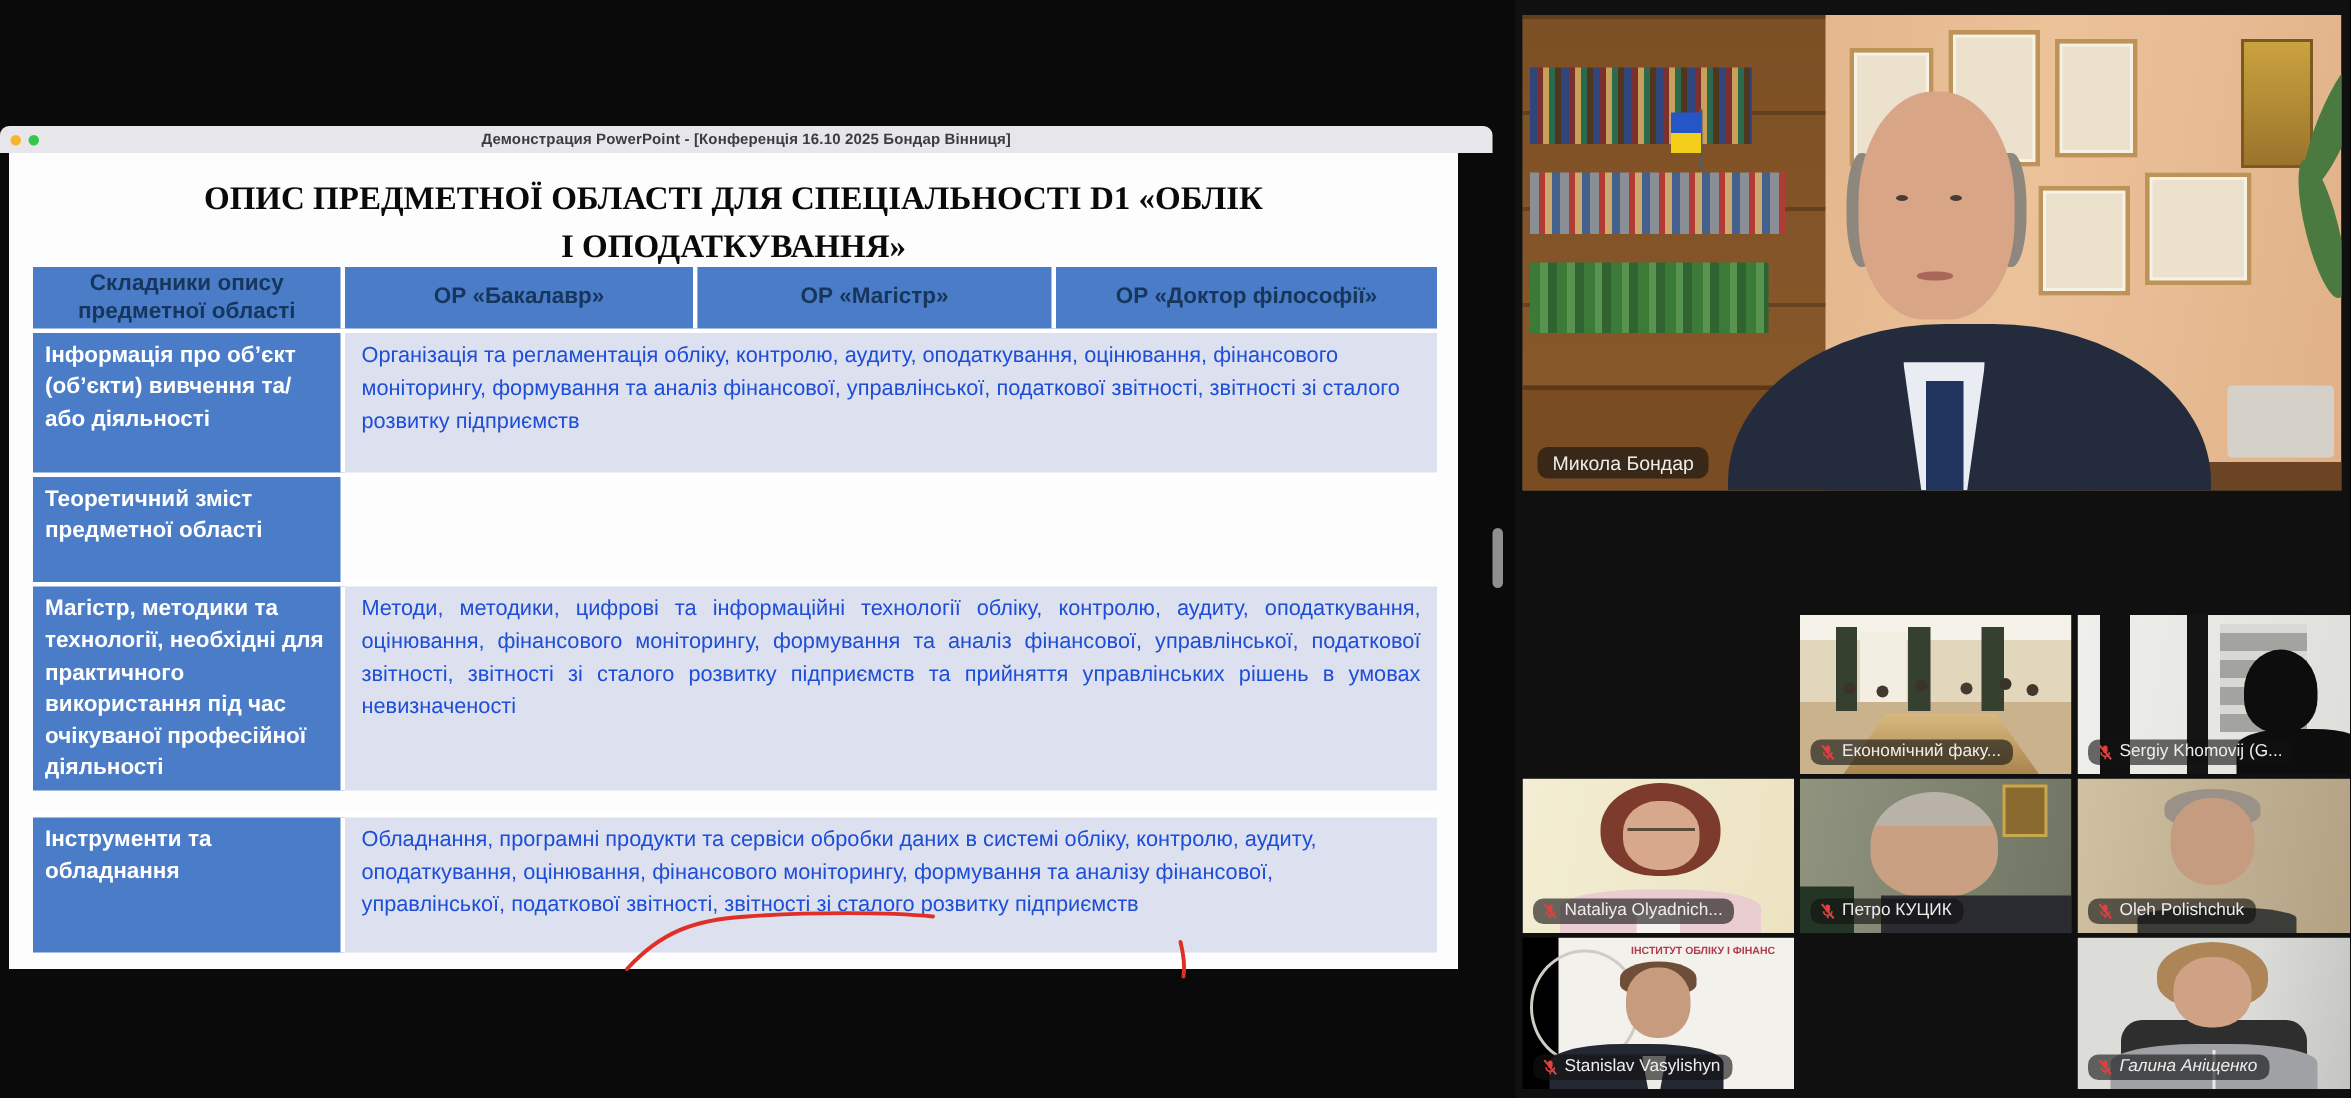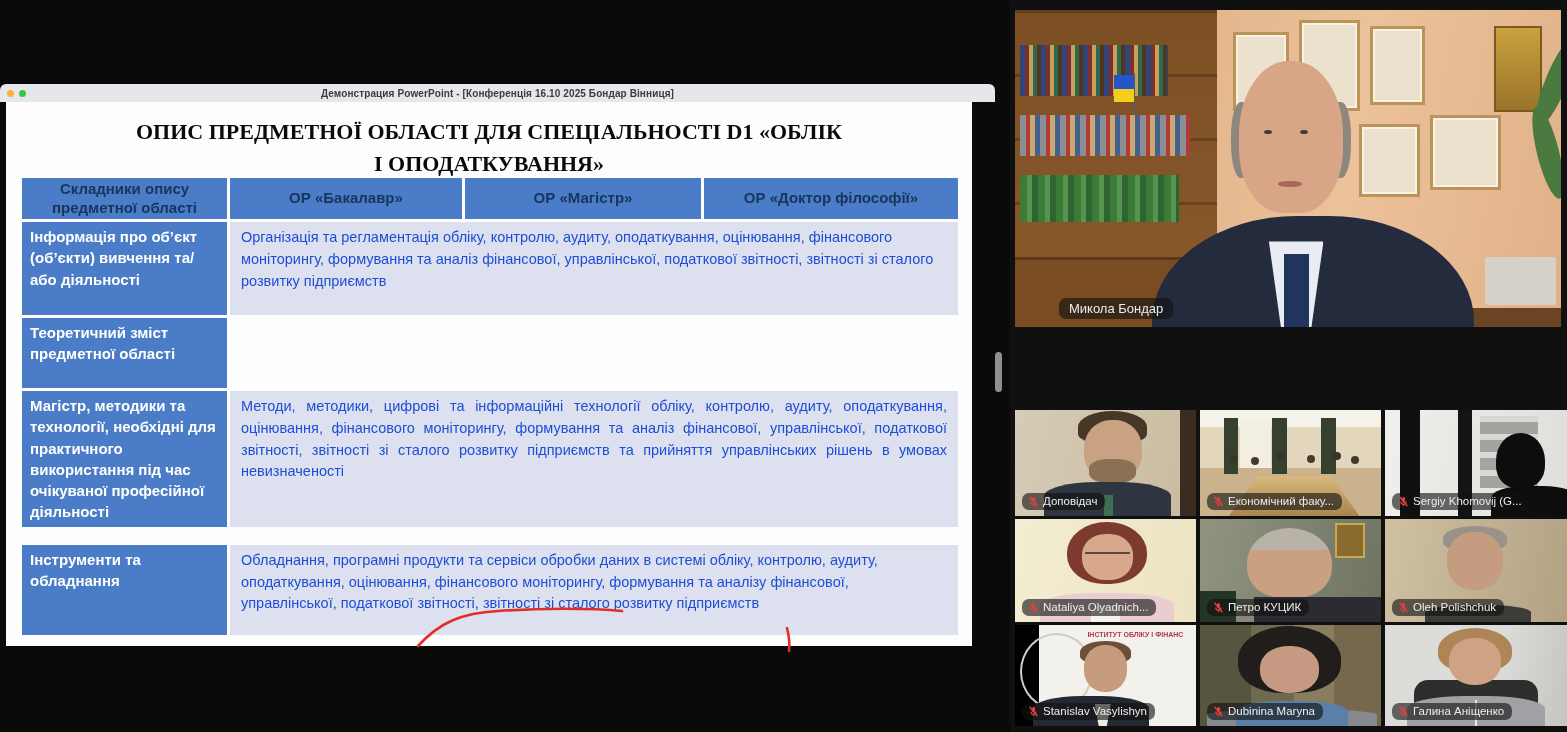--- a/index.html
+++ b/index.html
@@ -34,21 +34,21 @@
   .r1{min-height:93px;border-radius:20px;}.r2{min-height:70px;}.r3{min-height:128px;}.r4{min-height:90px;margin-top:15px;}
   .jst{text-align:justify;}
   .annot{position:absolute;left:0;top:0;width:1010px;height:732px;pointer-events:none;}
   .handle{position:absolute;left:995px;top:352px;width:7px;height:40px;border-radius:4px;background:#8f8f8f;}
   
   .people{position:absolute;left:1010px;top:0;width:557px;height:732px;background:#101010;}
   .tile{position:absolute;overflow:hidden;background:#000;}
   .pill{position:absolute;left:7px;bottom:6px;display:flex;align-items:center;gap:4px;
         background:rgba(18,18,18,.62);border-radius:7px;padding:2px 8px 3px 6px;max-width:88%;}
   .pill .nm{color:#ededed;font-size:11.5px;white-space:nowrap;overflow:hidden;}
-  .mainpill{left:10px;bottom:8px;padding:3px 10px;margin-left:34px;}
+  .mainpill{left:10px;bottom:8px;padding:3px 10px;}
   .mainpill .nm{font-size:13px;}
   .mic{flex:0 0 auto;display:block;}
   .sc{position:absolute;}
   
   #v0{left:5px;top:10px;width:546px;height:317px;}
   .v0wall{inset:0;background:linear-gradient(100deg,#d9a87c,#ecc29a 60%,#e0b189);}
   .v0shelf{left:0;top:0;bottom:0;width:37%;
      background:linear-gradient(#7c4f24,#8a5a2b),
      repeating-linear-gradient(180deg,rgba(0,0,0,.22) 0 3px,transparent 3px 64px);
      background-blend-mode:multiply;}
@@ -88,21 +88,21 @@
   .v0mouth{left:48.2%;top:54%;width:24px;height:6px;background:#a9675a;border-radius:45%;}
   
   #v1{left:5px;top:410px;width:181px;height:106px;}
   #v2{left:190px;top:410px;width:181px;height:106px;}
   #v3{left:375px;top:410px;width:182px;height:106px;}
   #v4{left:5px;top:519px;width:181px;height:103px;}
   #v5{left:190px;top:519px;width:181px;height:103px;}
   #v6{left:375px;top:519px;width:182px;height:103px;}
   #v7{left:5px;top:625px;width:181px;height:101px;}
   #v8{left:190px;top:625px;width:181px;height:101px;}
-  #v9{left:375px;top:625px;width:182px;height:101px;}
+  #v9{left:375px;top:625px;width:182px;height:101px;font-style:italic;}
   .v1bg{inset:0;background:linear-gradient(100deg,#d6cbb5,#c8bba1);}
   .v1door{right:0;top:0;bottom:0;width:9%;background:#3b2c1f;}
   .v1hair{left:35%;top:1%;width:38%;height:30%;background:#473726;border-radius:50% 50% 30% 30%;}
   .v1face{left:38%;top:9%;width:32%;height:58%;background:#c9a183;border-radius:46% 46% 44% 44%;}
   .v1beard{left:41%;top:46%;width:26%;height:23%;background:#8a7154;border-radius:40%;}
   .v1body{left:16%;right:14%;bottom:0;height:32%;background:#2e3440;border-radius:42% 42% 0 0;}
   .v1tie{left:49%;bottom:0;width:5%;height:20%;background:#3f6e52;}
   .v2bg{inset:0;background:linear-gradient(#f5f2ea 0 16%,#e2d6bd 16% 55%,#c9b28c 55% 100%);}
   .curt{top:8%;width:8%;height:52%;background:#35402f;}
   .cu1{left:13%;}.cu2{left:40%;}.cu3{left:67%;}
@@ -230,38 +230,20 @@
       <div class="sc v0hairL"></div>
       <div class="sc v0hairR"></div>
       <div class="sc v0head"></div>
       <div class="sc v0eyes"></div>
       <div class="sc v0mouth"></div>
       <div class="pill mainpill">
         <span class="nm">Микола Бондар</span>
       </div>
     </div>
 
-    <div class="tile" id="v1">
-      <div class="sc v1bg"></div>
-      <div class="sc v1door"></div>
-      <div class="sc v1hair"></div>
-      <div class="sc v1face"></div>
-      <div class="sc v1beard"></div>
-      <div class="sc v1body"></div>
-      <div class="sc v1tie"></div>
-      <div class="pill">
-        <svg class="mic" width="11" height="11" viewBox="0 0 14 14">
-            <rect x="5" y="1.2" width="4" height="6.6" rx="2" fill="#e04040"></rect>
-            <path d="M3.5 7a3.5 3.5 0 0 0 7 0" fill="none" stroke="#e04040" stroke-width="1.5"></path>
-            <path d="M7 10.5V13" stroke="#e04040" stroke-width="1.5"></path>
-            <path d="M2 1l10 12" stroke="#e04040" stroke-width="1.8"></path>
-          </svg>
-        <span class="nm">Доповідач</span>
-      </div>
-    </div>
 
     <div class="tile" id="v2">
       <div class="sc v2bg"></div>
       <div class="sc v2win"></div>
       <div class="sc curt cu1"></div>
       <div class="sc curt cu2"></div>
       <div class="sc curt cu3"></div>
       <div class="sc v2ppl"></div>
       <div class="sc v2tab"></div>
       <div class="pill">
@@ -356,36 +338,20 @@
         <svg class="mic" width="11" height="11" viewBox="0 0 14 14">
             <rect x="5" y="1.2" width="4" height="6.6" rx="2" fill="#e04040"></rect>
             <path d="M3.5 7a3.5 3.5 0 0 0 7 0" fill="none" stroke="#e04040" stroke-width="1.5"></path>
             <path d="M7 10.5V13" stroke="#e04040" stroke-width="1.5"></path>
             <path d="M2 1l10 12" stroke="#e04040" stroke-width="1.8"></path>
           </svg>
         <span class="nm">Stanislav Vasylishyn</span>
       </div>
     </div>
 
-    <div class="tile" id="v8">
-      <div class="sc v8bg"></div>
-      <div class="sc v8sh"></div>
-      <div class="sc v8hair"></div>
-      <div class="sc v8face"></div>
-      <div class="sc v8scarf"></div>
-      <div class="pill">
-        <svg class="mic" width="11" height="11" viewBox="0 0 14 14">
-            <rect x="5" y="1.2" width="4" height="6.6" rx="2" fill="#e04040"></rect>
-            <path d="M3.5 7a3.5 3.5 0 0 0 7 0" fill="none" stroke="#e04040" stroke-width="1.5"></path>
-            <path d="M7 10.5V13" stroke="#e04040" stroke-width="1.5"></path>
-            <path d="M2 1l10 12" stroke="#e04040" stroke-width="1.8"></path>
-          </svg>
-        <span class="nm">Dubinina Maryna</span>
-      </div>
-    </div>
 
     <div class="tile" id="v9">
       <div class="sc v9bg"></div>
       <div class="sc v9chair"></div>
       <div class="sc v9hair"></div>
       <div class="sc v9face"></div>
       <div class="sc v9jkt"></div>
       <div class="sc v9zip"></div>
       <div class="pill">
         <svg class="mic" width="11" height="11" viewBox="0 0 14 14">

